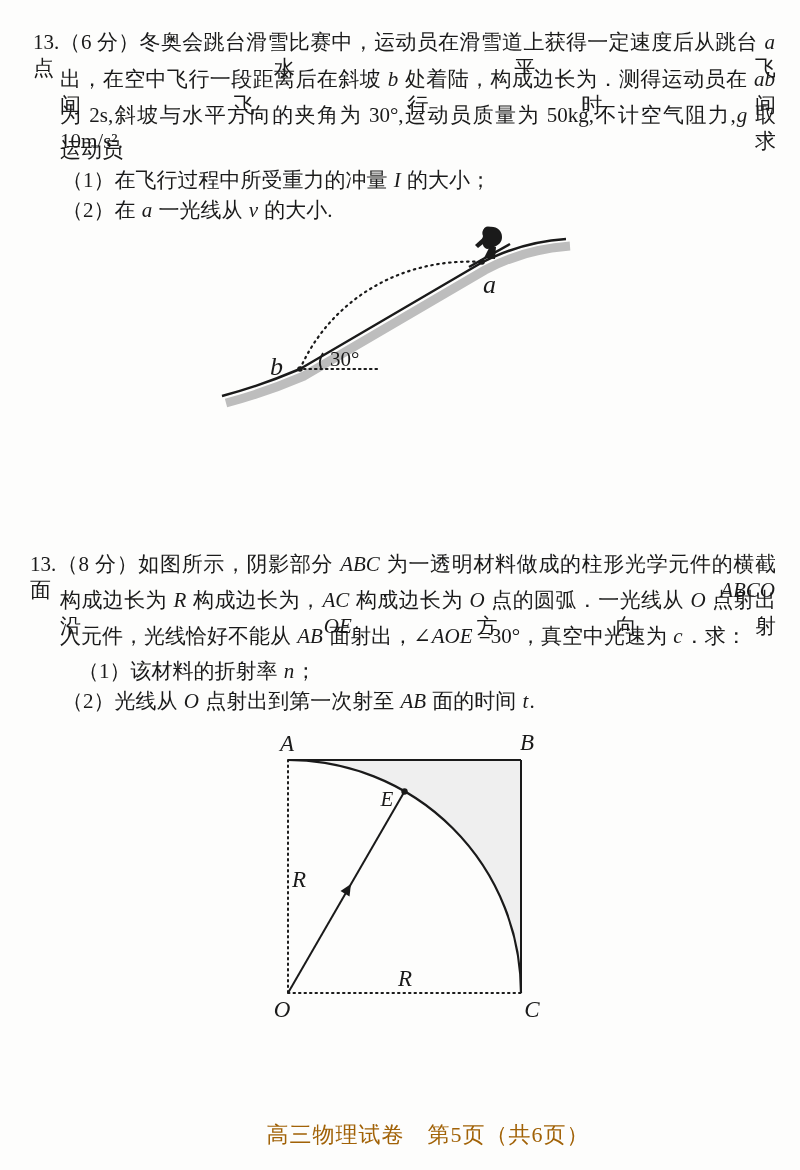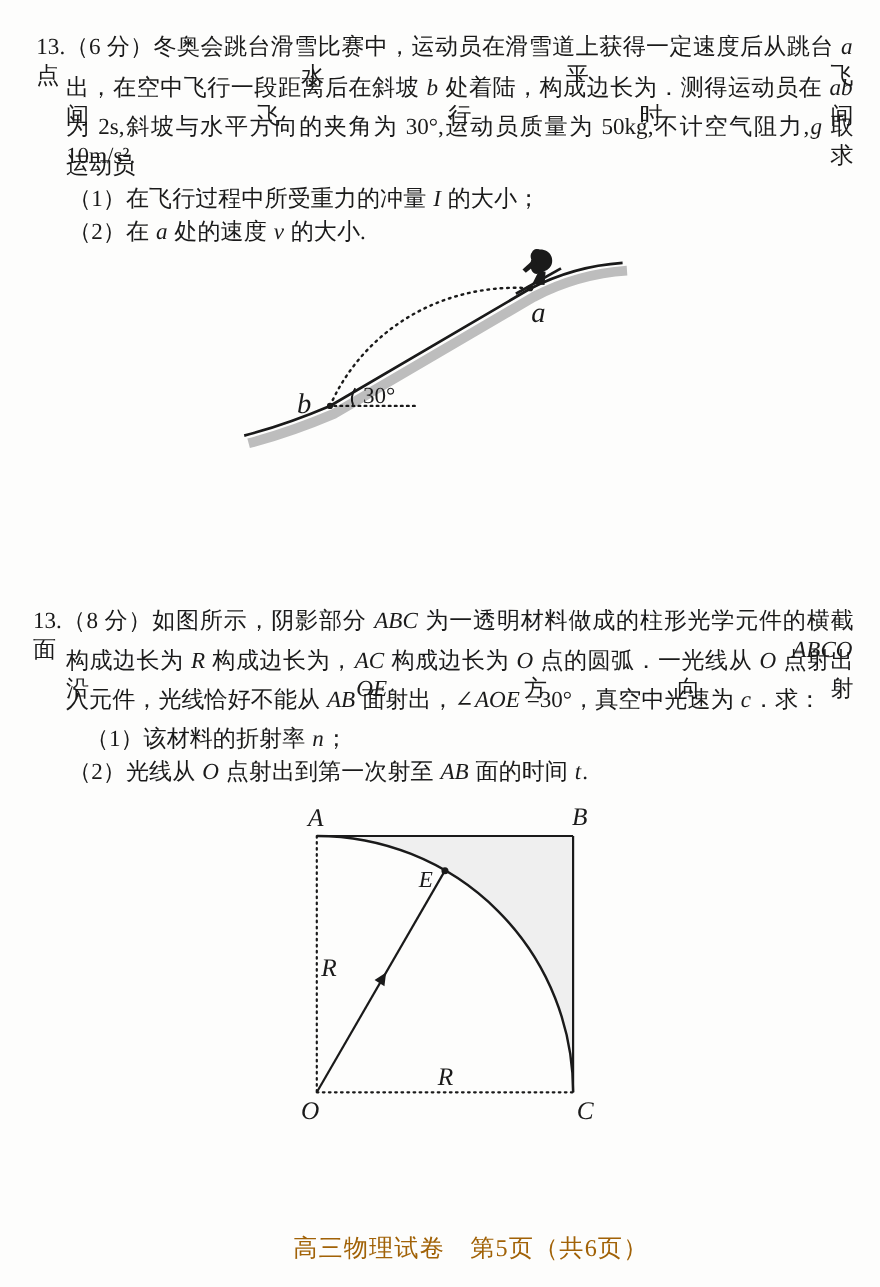--- a/index.html
+++ b/index.html
@@ -53,21 +53,21 @@
 <body>
 
 <div class="page">
 
   <section>
     <div class="line just" style="top:29px;left:33px;width:743px"><span>13.（6 分）冬奥会跳台滑雪比赛中，运动员在滑雪道上获得一定速度后从跳台 </span><span class="vr">a</span><span> 点水平飞</span></div>
     <div class="line just" style="top:66px;left:60px;width:716px"><span>出，在空中飞行一段距离后在斜坡 </span><span class="vr">b</span><span> 处着陆，构成边长为．测得运动员在 </span><span class="vr">ab</span><span> 间飞行时间</span></div>
     <div class="line just" style="top:102px;left:60px;width:716px"><span>为 2s,斜坡与水平方向的夹角为 30°,运动员质量为 50kg,不计空气阻力,</span><span class="vr">g</span><span> 取 10m/s². 求</span></div>
     <div class="line" style="top:137px;left:60px;width:716px"><span>运动员</span></div>
     <div class="line" style="top:167px;left:62px;width:714px"><span>（1）在飞行过程中所受重力的冲量 </span><span class="vr">I</span><span> 的大小；</span></div>
-    <div class="line" style="top:197px;left:62px;width:714px"><span>（2）在 </span><span class="vr">a</span><span> 处的速度 </span><span class="vr">v</span><span> 的大小.</span></div>
+    <div class="line" style="top:197px;left:62px;width:714px"><span>（2）在 </span><span class="vr">a</span><span> 一光线从 </span><span class="vr">v</span><span> 的大小.</span></div>
 
     <svg class="fig" style="left:220px;top:215px" width="400" height="200" viewBox="0 0 400 200">
 
       <path d="M 6 188 Q 44 178 84 161 L 265 55 Q 305 34 350 31" fill="none" stroke-width="9" stroke="#bdbdbd"></path>
 
       <path class="ink-stroke" d="M 2 181 Q 40 171 80 154 L 261 48 Q 301 27 346 24" stroke-width="2.5"></path>
 
       <path class="ink-stroke" d="M 80 154 C 110 86 180 42 262 47" stroke-width="2.2" stroke-dasharray="1.5 4.5" stroke-linecap="round"></path>
 
       <path class="ink-stroke" d="M 84 154 L 158 154" stroke-width="2.2" stroke-dasharray="1.5 4" stroke-linecap="round"></path>

